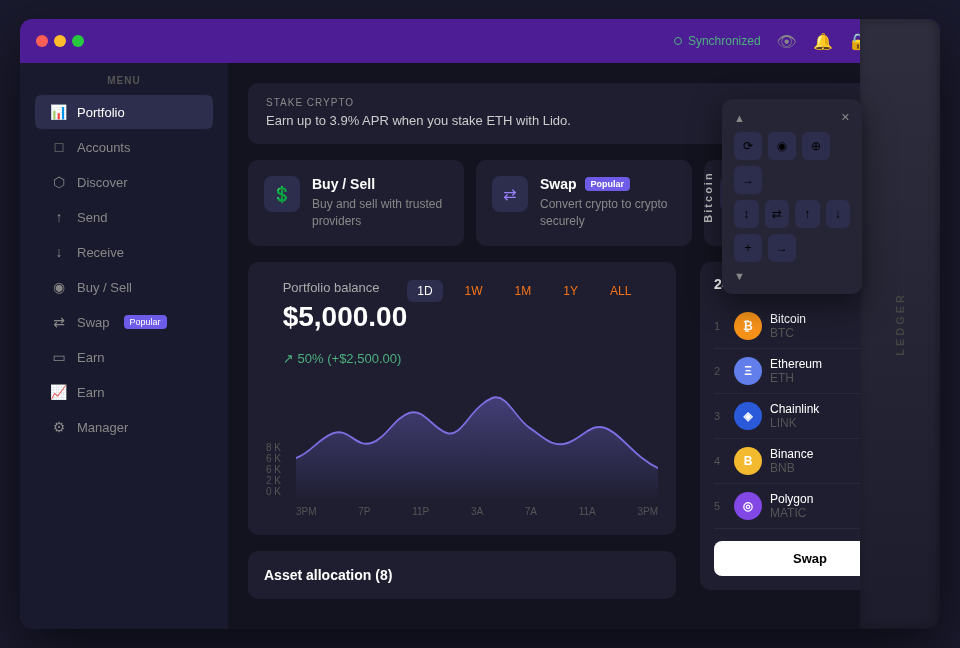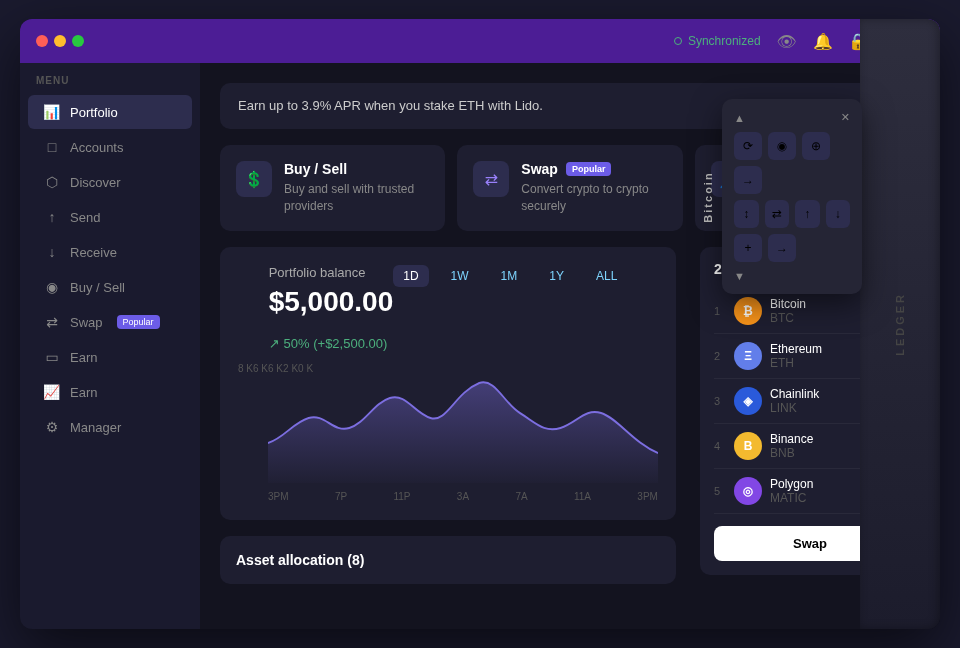--- a/index.html
+++ b/index.html
@@ -75,24 +75,25 @@
 
     
     .main-layout {
       display: flex;
       flex: 1;
       overflow: hidden;
     }
 
     
     .sidebar {
-      width: 180px;
+      width: 208px;
       background: #1a1a2e;
-      padding: 12px 0;
+      padding: 12px 7px;
       flex-shrink: 0;
+      text-align: center;
     }
     .menu-label {
       color: #555;
       font-size: 10px;
       font-weight: 600;
       letter-spacing: 1px;
       padding: 0 16px 8px;
       text-transform: uppercase;
     }
     .sidebar-item {
@@ -238,42 +239,42 @@
       gap: 4px;
     }
     .time-filters {
       display: flex;
       gap: 12px;
     }
     .time-btn {
       padding: 4px 10px;
       border-radius: 6px;
       background: transparent;
-      color: #7dd3fc;
+      color: #f97316;
       font-size: 12px;
       border: none;
       cursor: pointer;
     }
     .time-btn.active {
       background: #2d2d4e;
       color: #fff;
     }
 
     
     .chart-container {
       margin-top: 12px;
       position: relative;
     }
     .chart-labels-y {
       position: absolute;
       left: 0;
       top: 0;
       bottom: 20px;
       display: flex;
-      flex-direction: row;
+      flex-direction: column;
       justify-content: flex-end;
       color: #555;
       font-size: 10px;
     }
     .chart-svg-area {
       margin-left: 30px;
     }
     .chart-x-labels {
       display: flex;
       justify-content: space-between;
@@ -444,20 +445,21 @@
       </div>
       <div class="sidebar-item">
         <span class="sidebar-icon">⚙</span>
         <span>Manager</span>
       </div>
     </div>
 
     <div class="content">
 
       <div class="stake-banner">
+        <div class="stake-banner-label">STAKE CRYPTO</div>
         <div class="stake-banner-text">Earn up to 3.9% APR when you stake ETH with Lido.</div>
       </div>
 
       <div class="action-cards">
         <div class="action-card">
           <div class="action-card-icon">💲</div>
           <div class="action-card-content">
             <div class="action-card-title">
               <span>Buy / Sell</span>
             </div>

